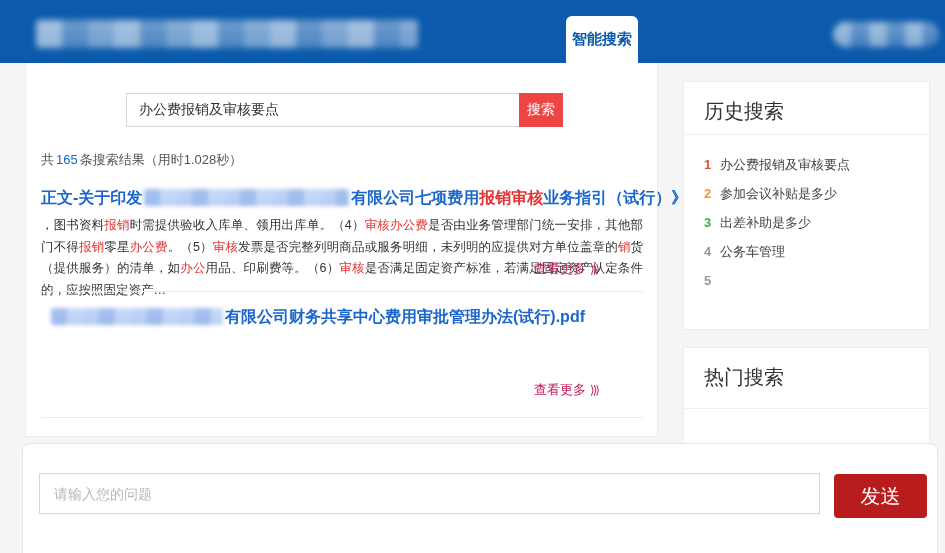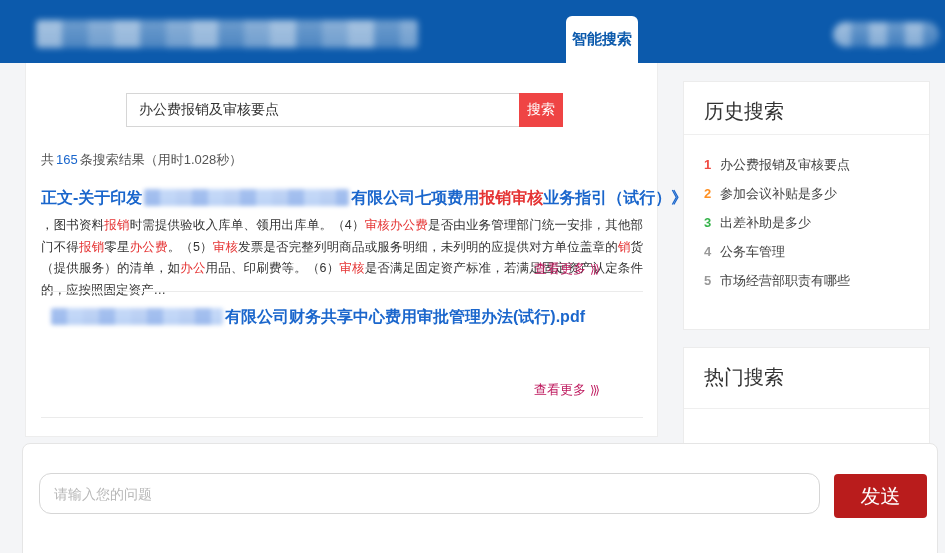--- a/index.html
+++ b/index.html
@@ -85,21 +85,21 @@
   .hist-list { position:absolute; left:20px; top:68px; }
   .hist-item { display:flex; align-items:center; height:29px; font-size:13px; color:#444; cursor:pointer; white-space:nowrap; }
   .hist-item .rank { width:16px; font-weight:bold; font-size:13px; color:#9a9a9a; }
   
   .ask-panel {
     position:absolute; left:22px; top:443px; width:916px; height:120px;
     background:#fff; border:1px solid #e5e5e5; border-radius:8px; z-index:5;
   }
   .ask-input {
     position:absolute; left:16px; top:29px; width:781px; height:41px;
-    border:1px solid #d6d6d6; border-radius:12px; font-size:14px; color:#15803d;
+    border:1px solid #d6d6d6; border-radius:0; font-size:14px; color:#15803d;
     padding:0 14px; outline:none; font-family:inherit;
   }
   .ask-input::placeholder { color:#b8b8b8; }
   .send-btn {
     position:absolute; left:811px; top:30px; width:93px; height:44px;
     background:#b91c1c; color:#fff; font-size:20px; border:none; border-radius:4px; cursor:pointer; font-family:inherit;
   }
 </style>
 </head>
 <body>
@@ -149,21 +149,20 @@
     <div class="hist-item">
       <span class="rank" style="color: rgb(53, 179, 74);">3</span>
       <span>出差补助是多少</span>
     </div>
     <div class="hist-item">
       <span class="rank" style="color: rgb(154, 154, 154);">4</span>
       <span>公务车管理</span>
     </div>
     <div class="hist-item">
       <span class="rank" style="color: rgb(154, 154, 154);">5</span>
-      <span>市场经营部职责有哪些</span>
     </div>
   </div>
 </div>
 
 <div class="side-card hot-card">
   <div class="side-title">热门搜索</div>
   <div class="side-div"></div>
 </div>
 
 <div class="ask-panel">

